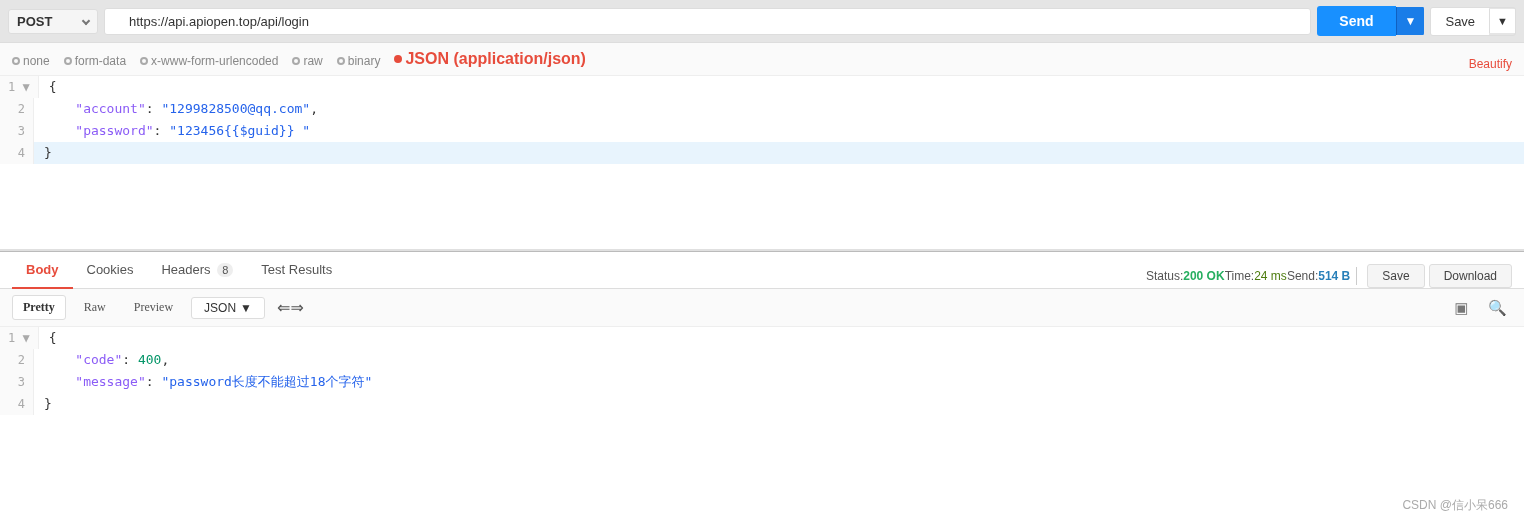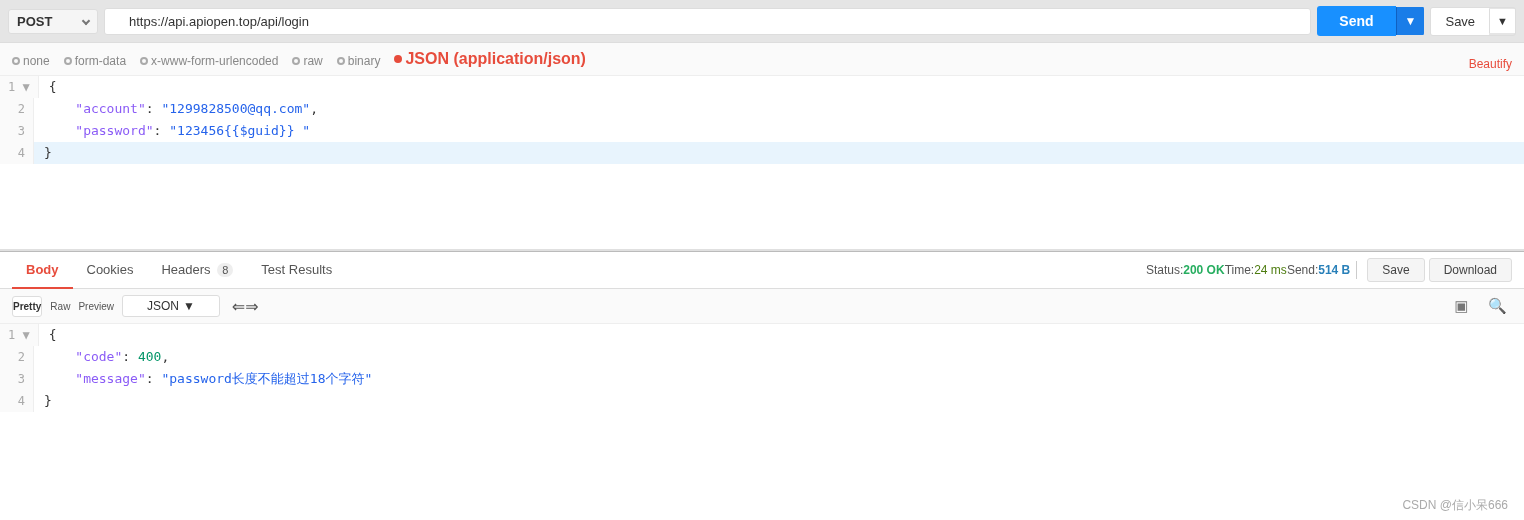--- a/index.html
+++ b/index.html
@@ -180,21 +180,21 @@
       color: #333;
     }
     .json-brace { color: #333; }
     .json-key { color: #8b5cf6; }
     .json-string { color: #2563eb; }
     .json-number { color: #059669; }
 
     
     .response-tabs-bar {
       display: flex;
-      align-items: center;
+      align-items: flex-end;
       padding: 0 12px;
       border-bottom: 1px solid #ddd;
       background: #fff;
       gap: 0;
     }
     .resp-tab {
       padding: 10px 14px;
       font-size: 13px;
       color: #555;
       cursor: pointer;
@@ -239,41 +239,42 @@
     
     .resp-format-bar {
       display: flex;
       align-items: center;
       padding: 6px 12px;
       border-bottom: 1px solid #eee;
       background: #fafafa;
       gap: 8px;
     }
     .format-tab {
-      padding: 4px 0;
-      border-radius: 3px;
-      font-size: 10px;
+      padding: 4px 10px;
+      border-radius: 3px;
+      font-size: 12px;
       cursor: pointer;
       color: #555;
       background: transparent;
       border: none;
+      font-family: Liberation Serif, serif;
     }
     .format-tab.active {
       background: #fff;
       border: 1px solid #ddd;
       color: #333;
       font-weight: 600;
     }
     .json-select {
       display: flex;
       align-items: center;
       gap: 4px;
       border: 1px solid #ddd;
       border-radius: 3px;
-      padding: 3px 24px;
+      padding: 3px 12px;
       background: #fff;
       font-size: 12px;
       cursor: pointer;
       color: #333;
     }
     .wrap-icon {
       margin-left: 4px;
       color: #555;
       font-size: 16px;
       cursor: pointer;

